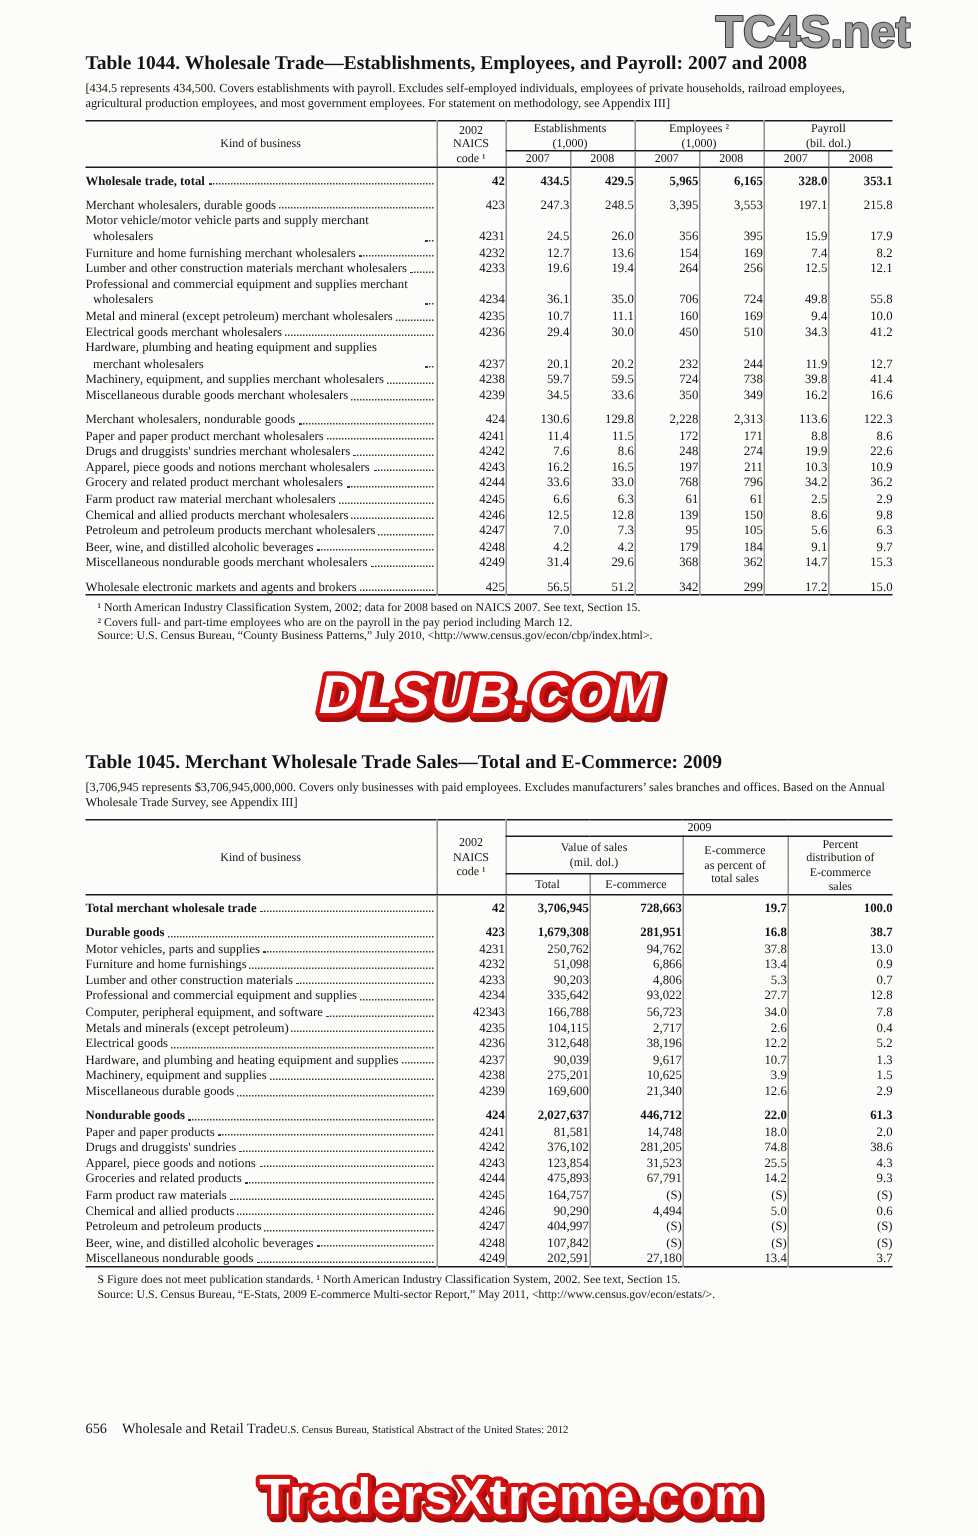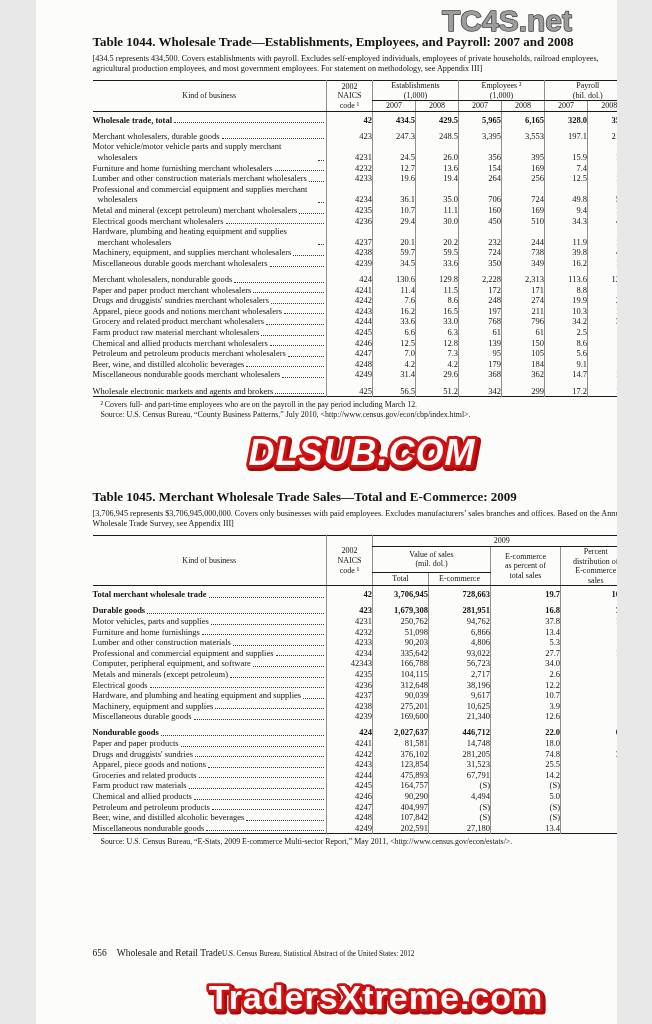--- a/index.html
+++ b/index.html
@@ -1,18 +1,18 @@
 <!DOCTYPE html>
 <html><head>
 <meta charset="utf-8">
 <style>
   * { box-sizing: border-box; }
   body { margin: 0; background: #e8e8e8; }
   .page {
-    position: relative; width: 581px; height: 1024px; margin: 0 auto;
+    position: relative; width: 652px; height: 1024px; margin: 0 auto;
     background: #fcfcfa; color: #141414; overflow: hidden;
     font-family: "Liberation Serif", serif;
   }
   .content { position: absolute; top: 34px; left: 57px; width: 538px; }
 
   .tbl-title { font-size: 13px; line-height: 16px; font-weight: bold; margin: 0 0 4px; max-width: 498px; }
   .bracket-note { font-size: 8.2px; line-height: 10px; margin: 0 0 6px; }
 
   table.stat {
     width: 538px; table-layout: fixed; border-collapse: collapse;
@@ -441,20 +441,21 @@
               <td class="num vl">51.2</td>
               <td class="num vl">342</td>
               <td class="num vl">299</td>
               <td class="num vl">17.2</td>
               <td class="num vl">15.0</td>
             </tr>
           </tbody>
       </table>
 
       <div class="footnotes">
+        <p>¹ North American Industry Classification System, 2002; data for 2008 based on NAICS 2007. See text, Section 15.</p>
         <p>² Covers full- and part-time employees who are on the payroll in the pay period including March 12.</p>
         <p>Source: U.S. Census Bureau, “County Business Patterns,” July 2010, &lt;http://www.census.gov/econ/cbp/index.html&gt;.</p>
       </div>
     </section>
 
     <div class="wm-mid">
       <svg width="330" height="48" viewBox="0 0 330 48">
         <text x="167" y="38" text-anchor="middle" font-size="36" font-weight="bold" letter-spacing="1" fill="#a50d0d" stroke="#a50d0d" stroke-width="8" stroke-linejoin="round">DLSUB.COM</text>
         <text x="165" y="36" text-anchor="middle" font-size="36" font-weight="bold" letter-spacing="1" fill="#ffffff" stroke="#d41111" stroke-width="6" paint-order="stroke" stroke-linejoin="round">DLSUB.COM</text>
       </svg>
@@ -781,20 +782,21 @@
               <td class="naics vl">4249</td>
               <td class="num vl">202,591</td>
               <td class="num vl">27,180</td>
               <td class="num vl">13.4</td>
               <td class="num vl">3.7</td>
             </tr>
           </tbody>
       </table>
 
       <div class="footnotes">
+        <p>S Figure does not meet publication standards. ¹ North American Industry Classification System, 2002. See text, Section 15.</p>
         <p>Source: U.S. Census Bureau, “E-Stats, 2009 E-commerce Multi-sector Report,” May 2011, &lt;http://www.census.gov/econ/estats/&gt;.</p>
       </div>
     </section>
 
   </div>
 
   <div class="page-footer">
     <div class="footer-left">
       <span class="pg-num">656</span><span>Wholesale and Retail Trade</span>
     </div>

